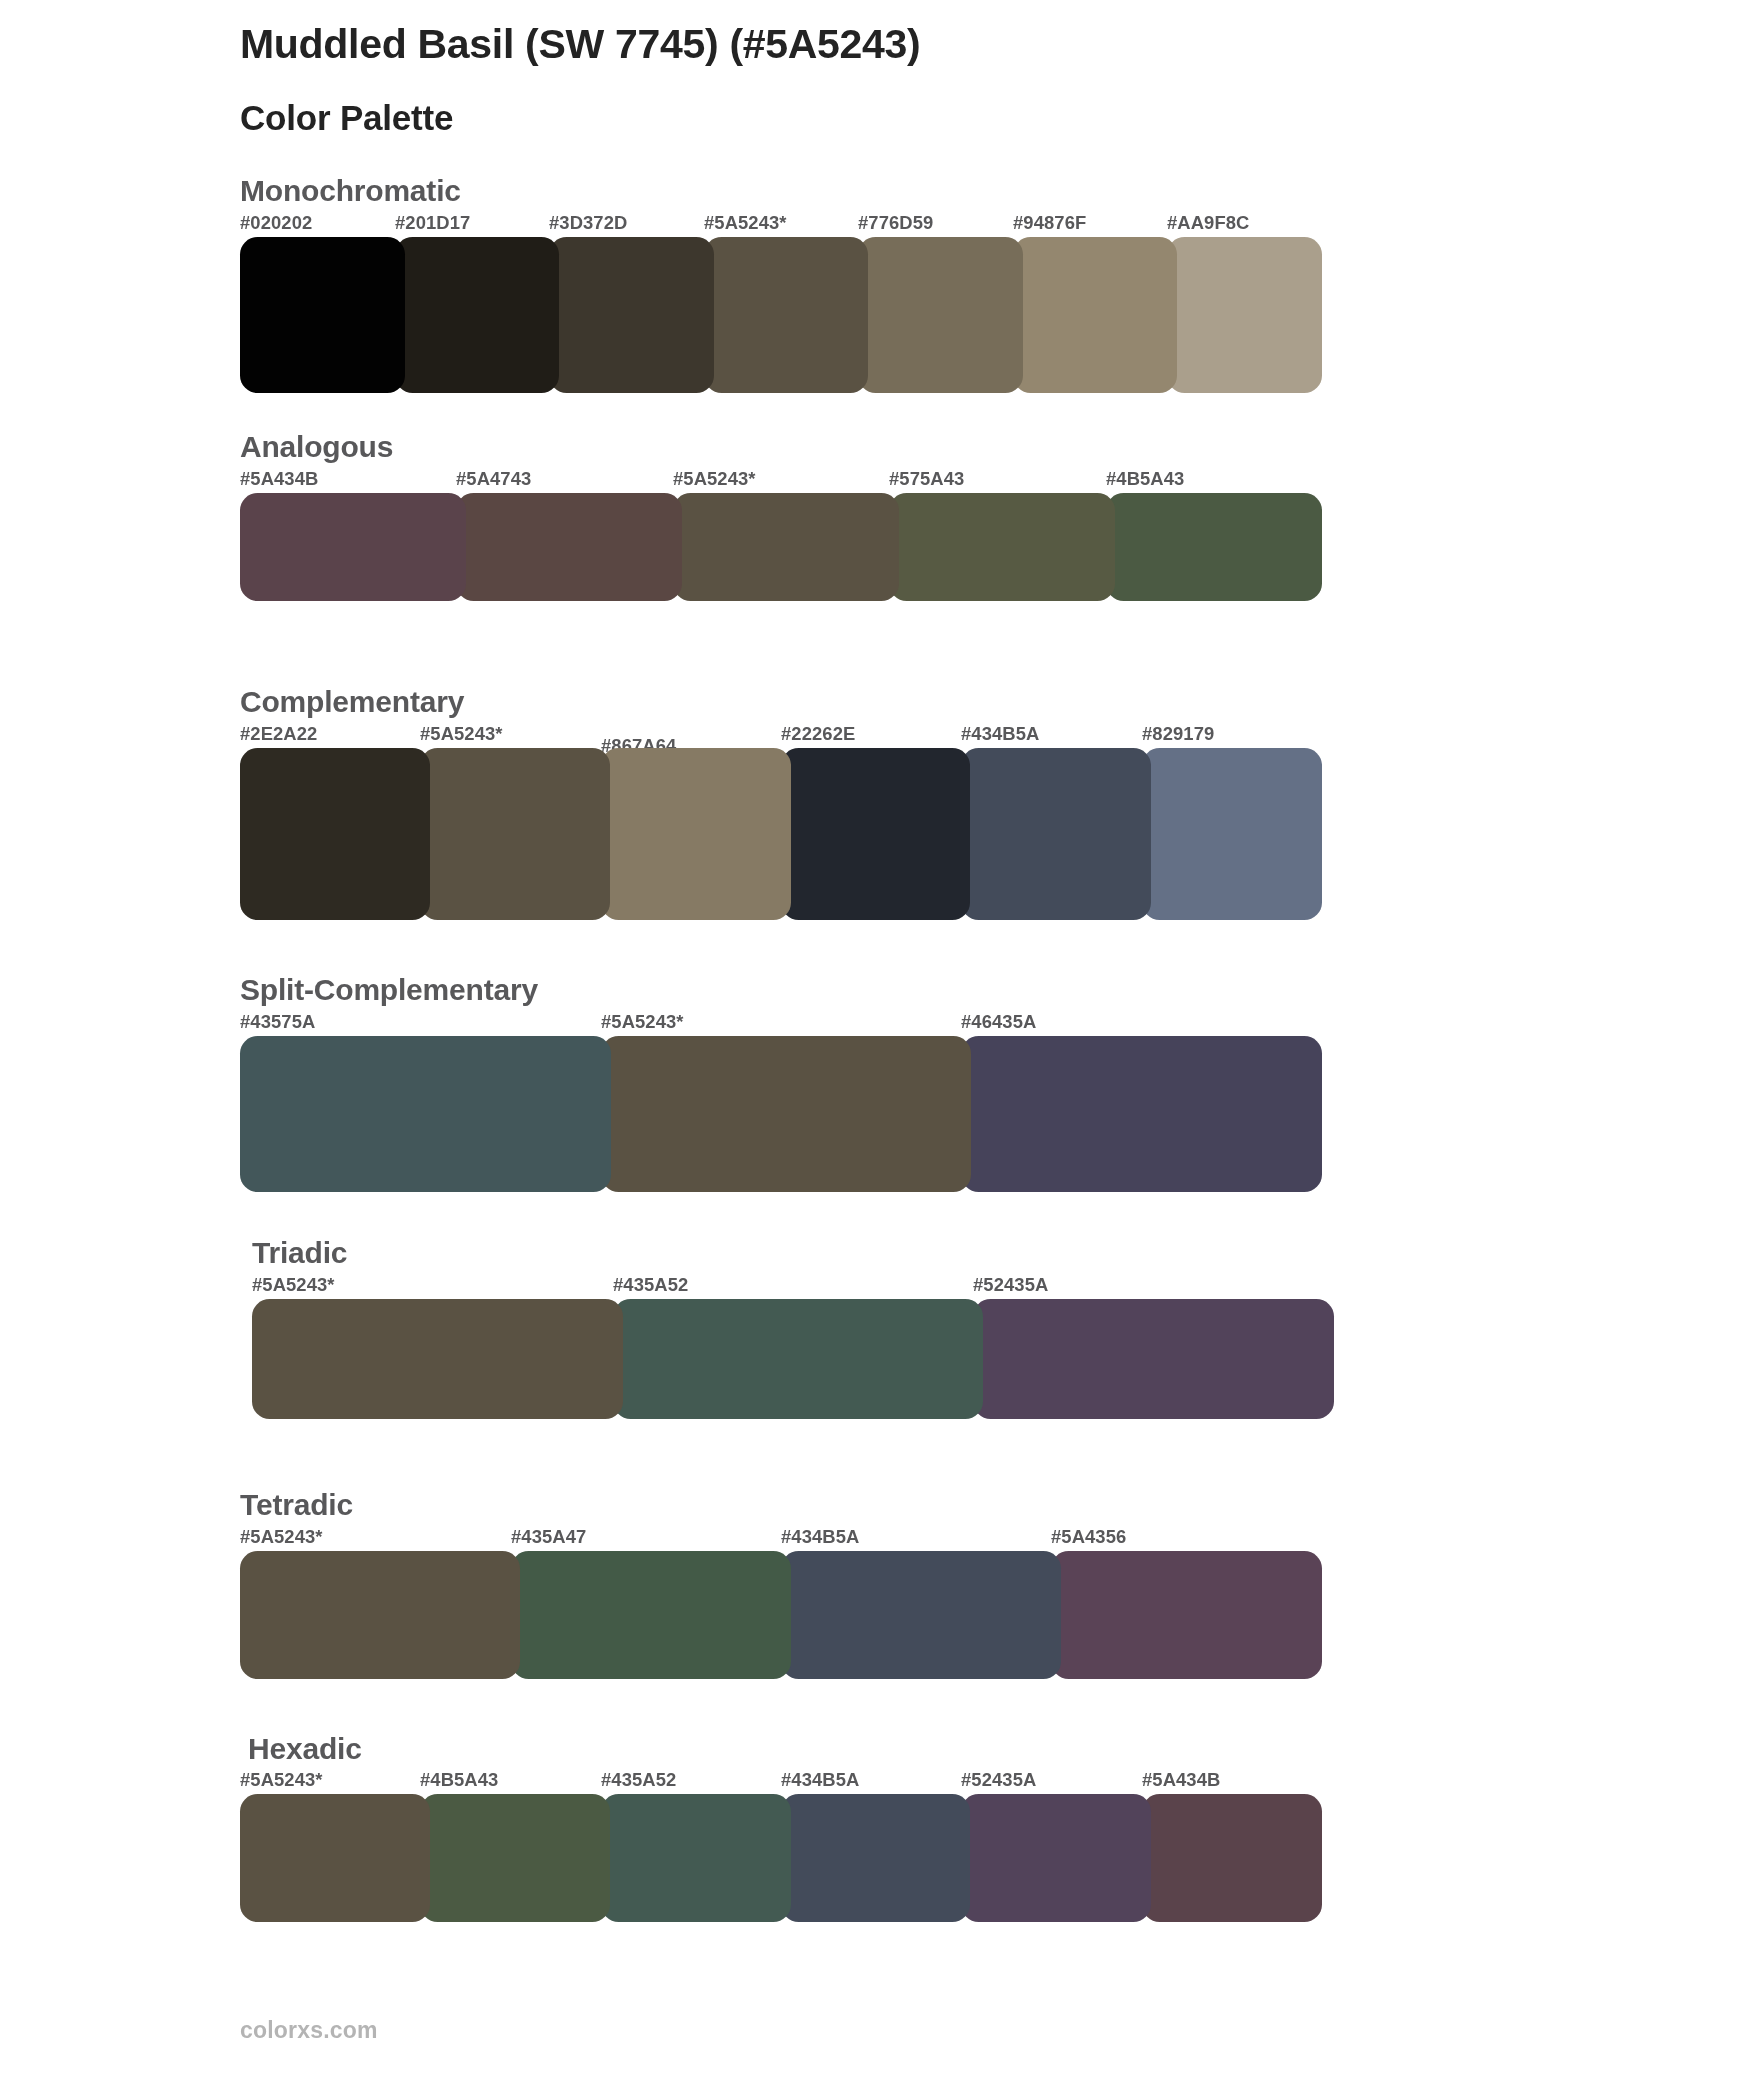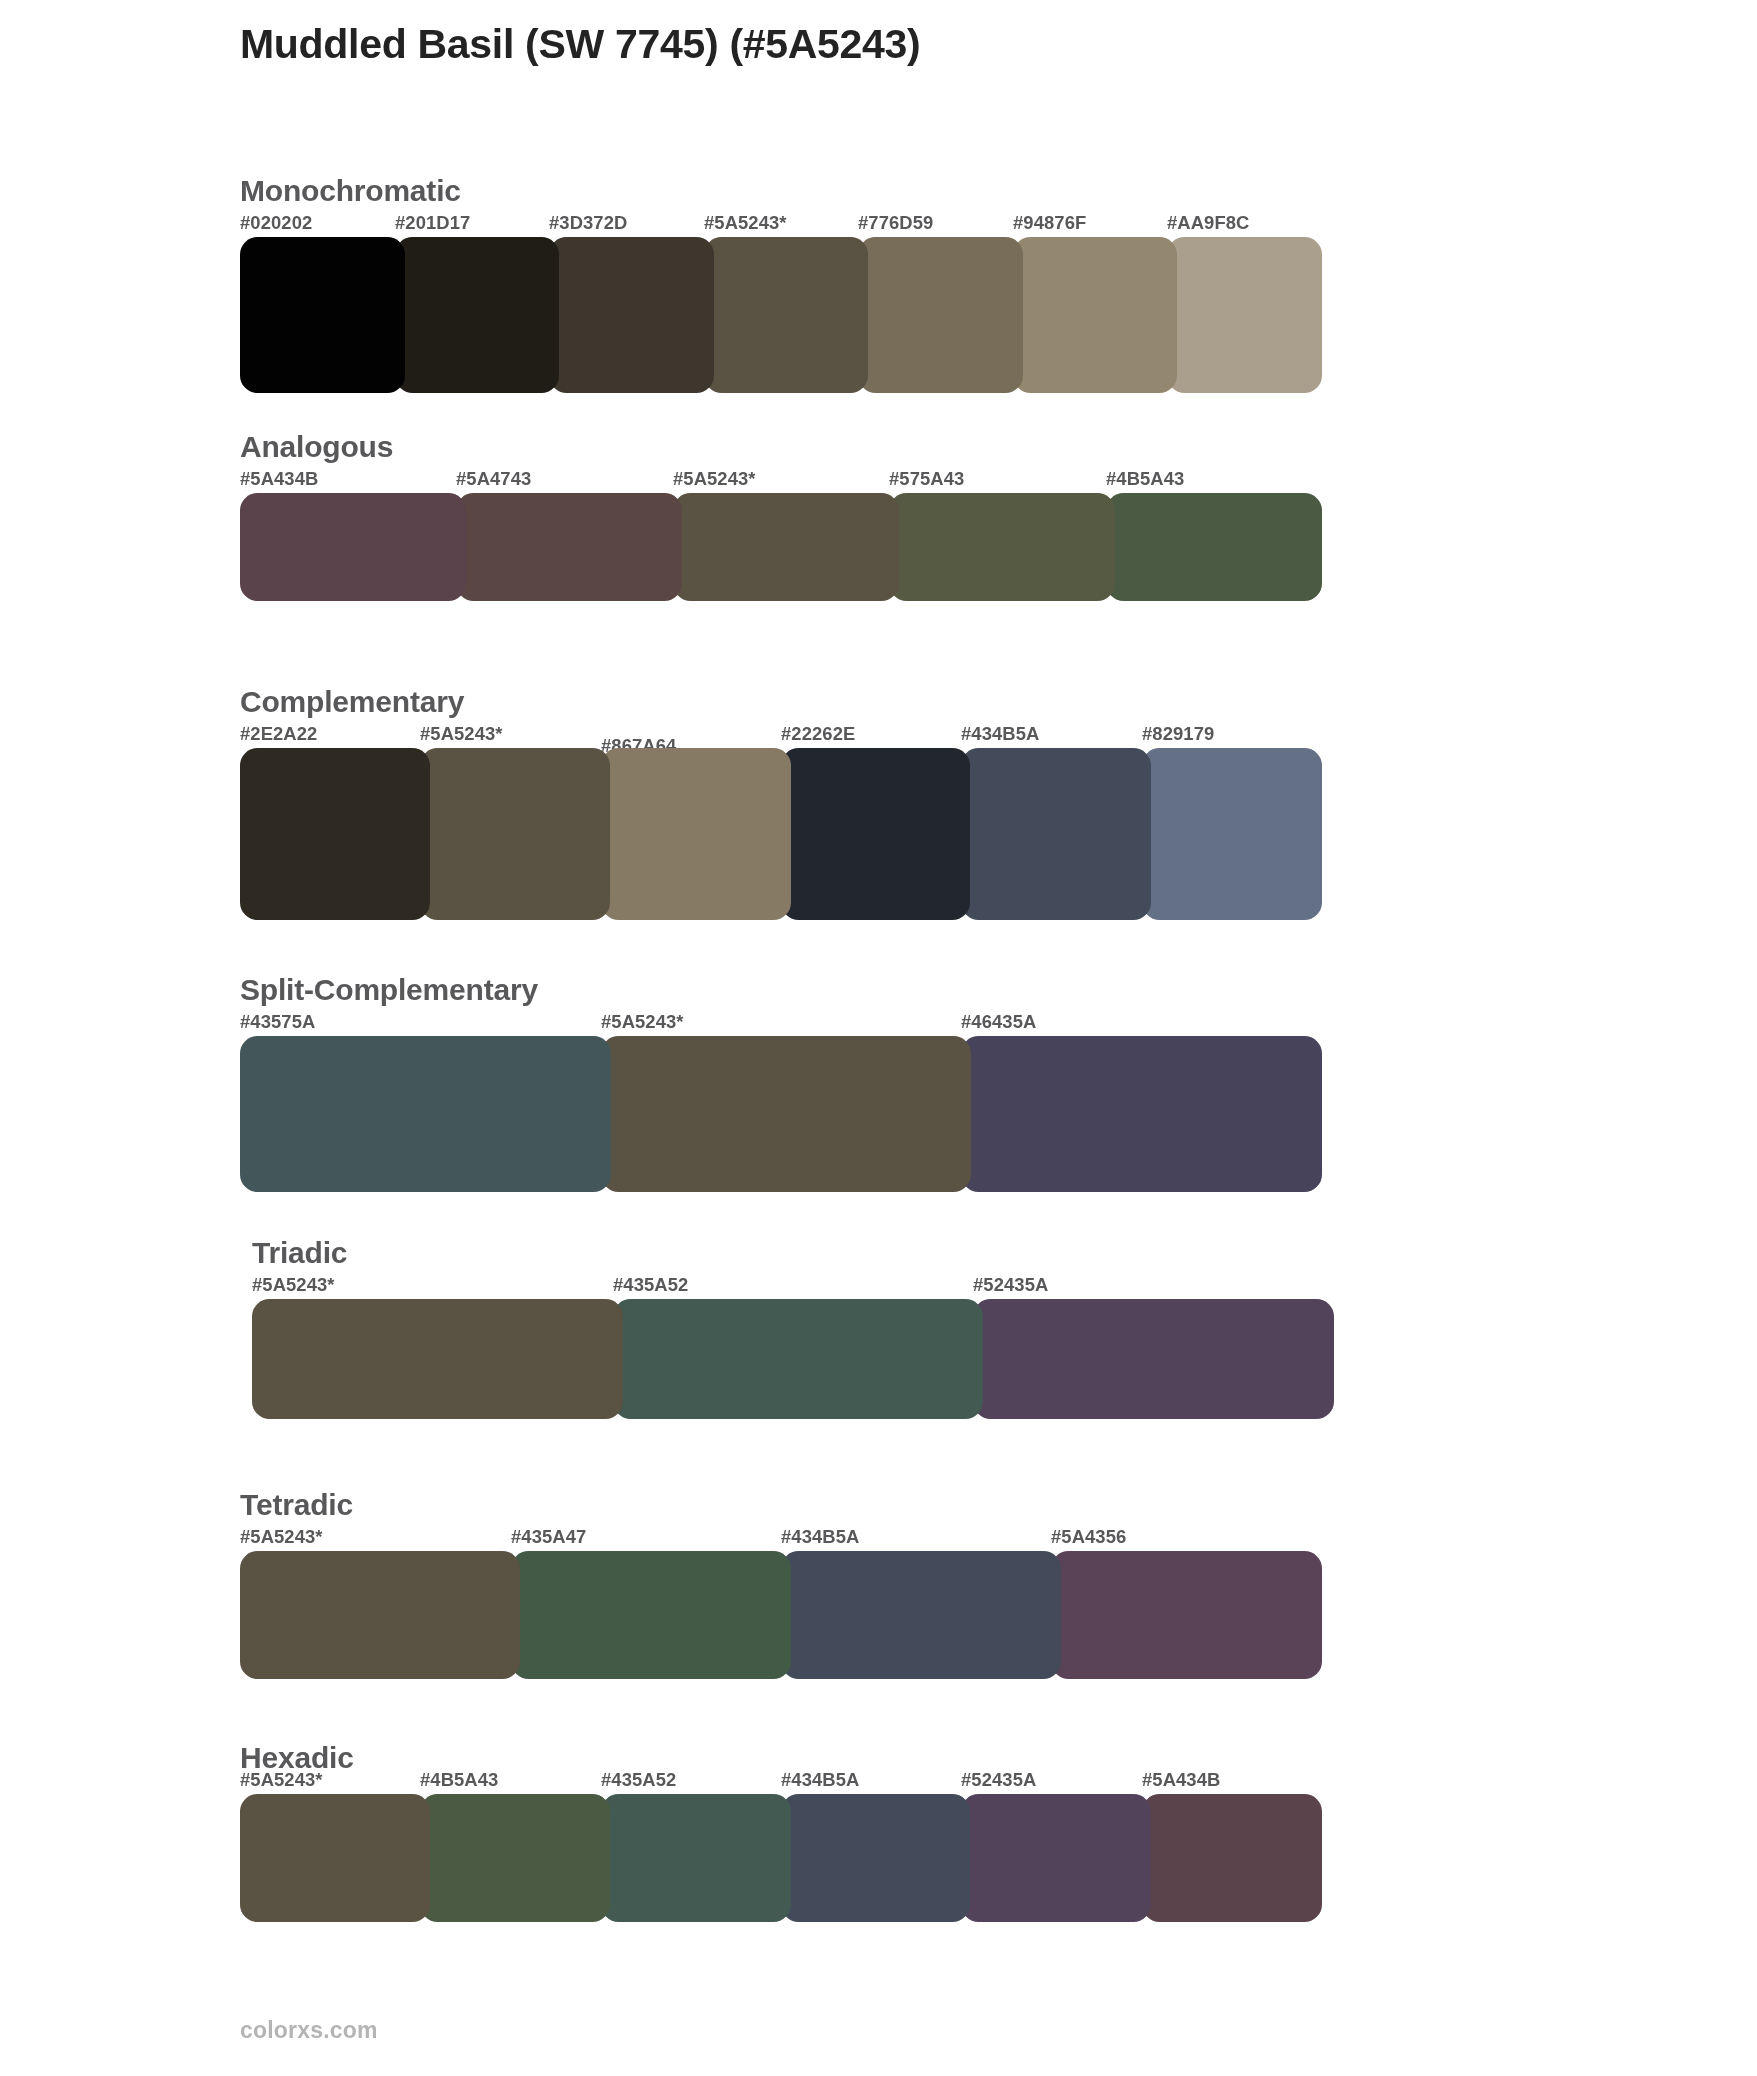--- a/index.html
+++ b/index.html
@@ -116,20 +116,21 @@
     line-height: 1;
   }
 </style>
 </head>
 <body>
 
 <div class="page">
 
   <div class="header">
     <div class="page-title">Muddled Basil (SW 7745) (#5A5243)</div>
+    <div class="page-subtitle">Color Palette</div>
   </div>
 
   <div class="sections" id="sections-root">
       <div class="palette-section" style="height: 249px; position: absolute; left: 0px; top: 0px; width: 1757px;">
         <div class="section-heading" style="top: 0px;">Monochromatic</div>
         <div class="labels-row" style="top: 38px;">
           <div class="swatch-label" style="left: 0px;">#020202</div>
           <div class="swatch-label" style="left: 155px;">#201D17</div>
           <div class="swatch-label" style="left: 309px;">#3D372D</div>
           <div class="swatch-label" style="left: 464px;">#5A5243*</div>
@@ -218,21 +219,21 @@
           <div class="swatch-label" style="left: 811px;">#5A4356</div>
         </div>
         <div class="swatch-band" style="top: 61px; height: 128px;">
           <div class="swatch" title="#5A5243*" style="left: 0px; width: 280px; background: rgb(90, 82, 67); z-index: 4;"></div>
           <div class="swatch" title="#435A47" style="left: 271px; width: 280px; background: rgb(67, 90, 71); z-index: 3;"></div>
           <div class="swatch" title="#434B5A" style="left: 541px; width: 280px; background: rgb(67, 75, 90); z-index: 2;"></div>
           <div class="swatch" title="#5A4356" style="left: 811px; width: 271px; background: rgb(90, 67, 86); z-index: 1;"></div>
         </div>
       </div>
       <div class="palette-section" style="height: 221px; position: absolute; left: 0px; top: 1557px; width: 1757px;">
-        <div class="section-heading" style="top: 10px;">Hexadic</div>
+        <div class="section-heading" style="top: 1px; margin-left: 8px;">Hexadic</div>
         <div class="labels-row" style="top: 38px;">
           <div class="swatch-label" style="left: 0px;">#5A5243*</div>
           <div class="swatch-label" style="left: 180px;">#4B5A43</div>
           <div class="swatch-label" style="left: 361px;">#435A52</div>
           <div class="swatch-label" style="left: 541px;">#434B5A</div>
           <div class="swatch-label" style="left: 721px;">#52435A</div>
           <div class="swatch-label" style="left: 902px;">#5A434B</div>
         </div>
         <div class="swatch-band" style="top: 61px; height: 128px;">
           <div class="swatch" title="#5A5243*" style="left: 0px; width: 190px; background: rgb(90, 82, 67); z-index: 6;"></div>

